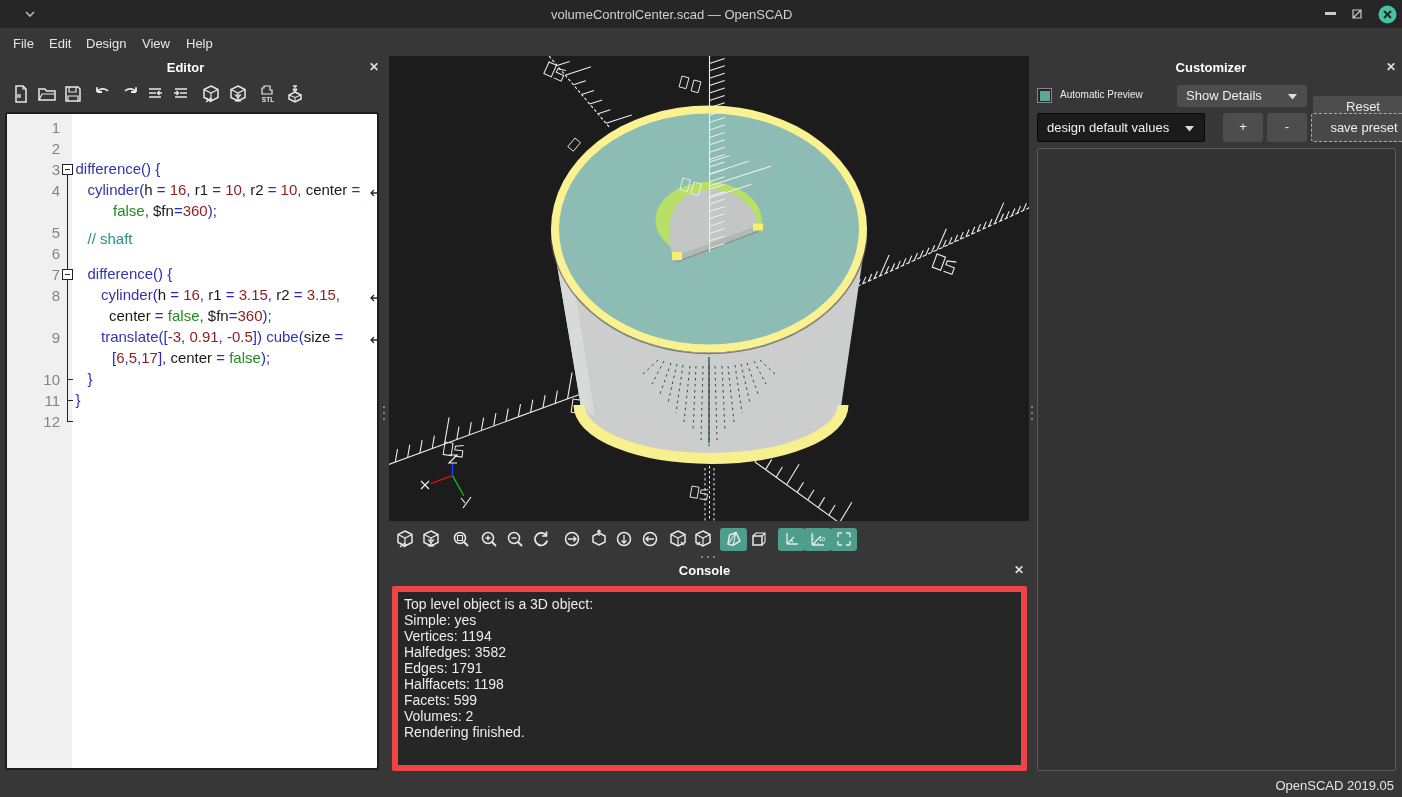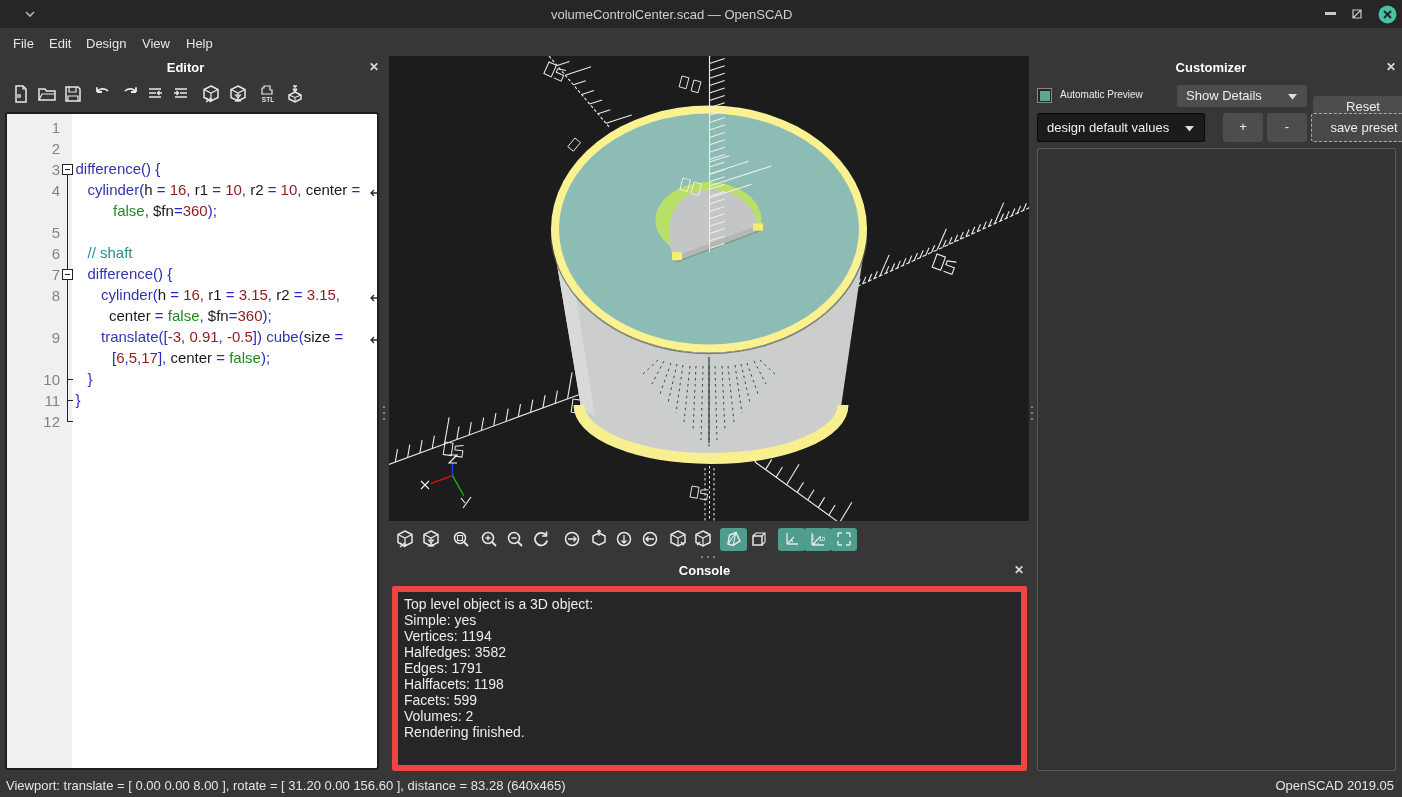--- a/index.html
+++ b/index.html
@@ -99,21 +99,21 @@
     <div class="ln" style="top:5px">1</div>
     <div class="ln" style="top:26px">2</div>
     <div class="ln" style="top:47px">3</div>
     <div class="fold" style="top:50px"></div>
     <div class="cl" style="left:68.5px;top:46px"><span class="kw">difference</span><span class="pu">() {</span></div>
     <div class="ln" style="top:68px">4</div>
     <div class="cl" style="left:80.5px;top:67px"><span class="kw">cylinder</span><span class="pu">(</span>h <span class="pu">=</span> <span class="nu">16</span><span class="pu">,</span> r1 <span class="pu">=</span> <span class="nu">10</span><span class="pu">,</span> r2 <span class="pu">=</span> <span class="nu">10</span><span class="pu">,</span> center <span class="pu">=</span></div>
     <div class="cl" style="left:106px;top:88px"><span class="bo">false</span><span class="pu">,</span> $fn<span class="pu">=</span><span class="nu">360</span><span class="pu">);</span></div>
     <div class="ln" style="top:110px">5</div>
     <div class="ln" style="top:131px">6</div>
-    <div class="cl" style="left:80.5px;top:130px"><span class="cm">// shaft</span></div>
+    <div class="cl" style="left:80.5px;top:116px"><span class="cm">// shaft</span></div>
     <div class="ln" style="top:152px">7</div>
     <div class="fold" style="top:155px"></div>
     <div class="cl" style="left:80.5px;top:151px"><span class="kw">difference</span><span class="pu">() {</span></div>
     <div class="ln" style="top:173px">8</div>
     <div class="cl" style="left:94px;top:172px"><span class="kw">cylinder</span><span class="pu">(</span>h <span class="pu">=</span> <span class="nu">16</span><span class="pu">,</span> r1 <span class="pu">=</span> <span class="nu">3.15</span><span class="pu">,</span> r2 <span class="pu">=</span> <span class="nu">3.15</span><span class="pu">,</span></div>
     <div class="cl" style="left:102px;top:193px">center <span class="pu">=</span> <span class="bo">false</span><span class="pu">,</span> $fn<span class="pu">=</span><span class="nu">360</span><span class="pu">);</span></div>
     <div class="ln" style="top:215px">9</div>
     <div class="cl" style="left:94px;top:214px"><span class="kw">translate</span><span class="pu">([</span><span class="nu">-3</span><span class="pu">,</span> <span class="nu">0.91</span><span class="pu">,</span> <span class="nu">-0.5</span><span class="pu">])</span> <span class="kw">cube</span><span class="pu">(</span>size <span class="pu">=</span></div>
     <div class="cl" style="left:105px;top:235px"><span class="pu">[</span><span class="nu">6</span><span class="pu">,</span><span class="nu">5</span><span class="pu">,</span><span class="nu">17</span><span class="pu">],</span> center <span class="pu">=</span> <span class="bo">false</span><span class="pu">);</span></div>
     <div class="ln" style="top:257px">10</div>
@@ -410,14 +410,13 @@
 <div class="btn" style="left:1313px;top:96px;width:100px;height:22px;line-height:21px">Reset</div>
 <div class="abs" style="left:1037px;top:113px;width:168px;height:29px;background:#1b1b1b;border:1px solid #090909;border-radius:2px;color:#f0f0f0;font-size:13px;line-height:27px;padding-left:9px">design default values<svg style="position:absolute;right:9px;top:11px" width="11" height="7" viewBox="0 0 11 7">
       <path d="M1,1 L5.5,6.5 L10,1 Z" fill="#ddd"></path>
     </svg></div>
 <div class="btn" style="left:1223px;top:113px;width:40px;height:29px;line-height:28px">+</div>
 <div class="btn" style="left:1267px;top:113px;width:40px;height:29px;line-height:28px">-</div>
 <div class="btn" style="left:1311px;top:113px;width:106px;height:29px;line-height:27px;border:1px dashed #aaa;background:#484848">save preset</div>
 <div class="abs" style="left:1037px;top:148px;width:359px;height:623px;background:#333;border:1px solid #5a5a5a;border-radius:2px"></div>
 
 <div id="statusbar">
-    <div class="abs" style="left:6px;top:7px">Viewport: translate = [ 0.00 0.00 8.00 ], rotate = [ 31.20 0.00 156.60 ], distance = 83.28 (640x465)</div>
     <div class="abs" style="right:8px;top:7px">OpenSCAD 2019.05</div>
   </div>
 </body></html>

